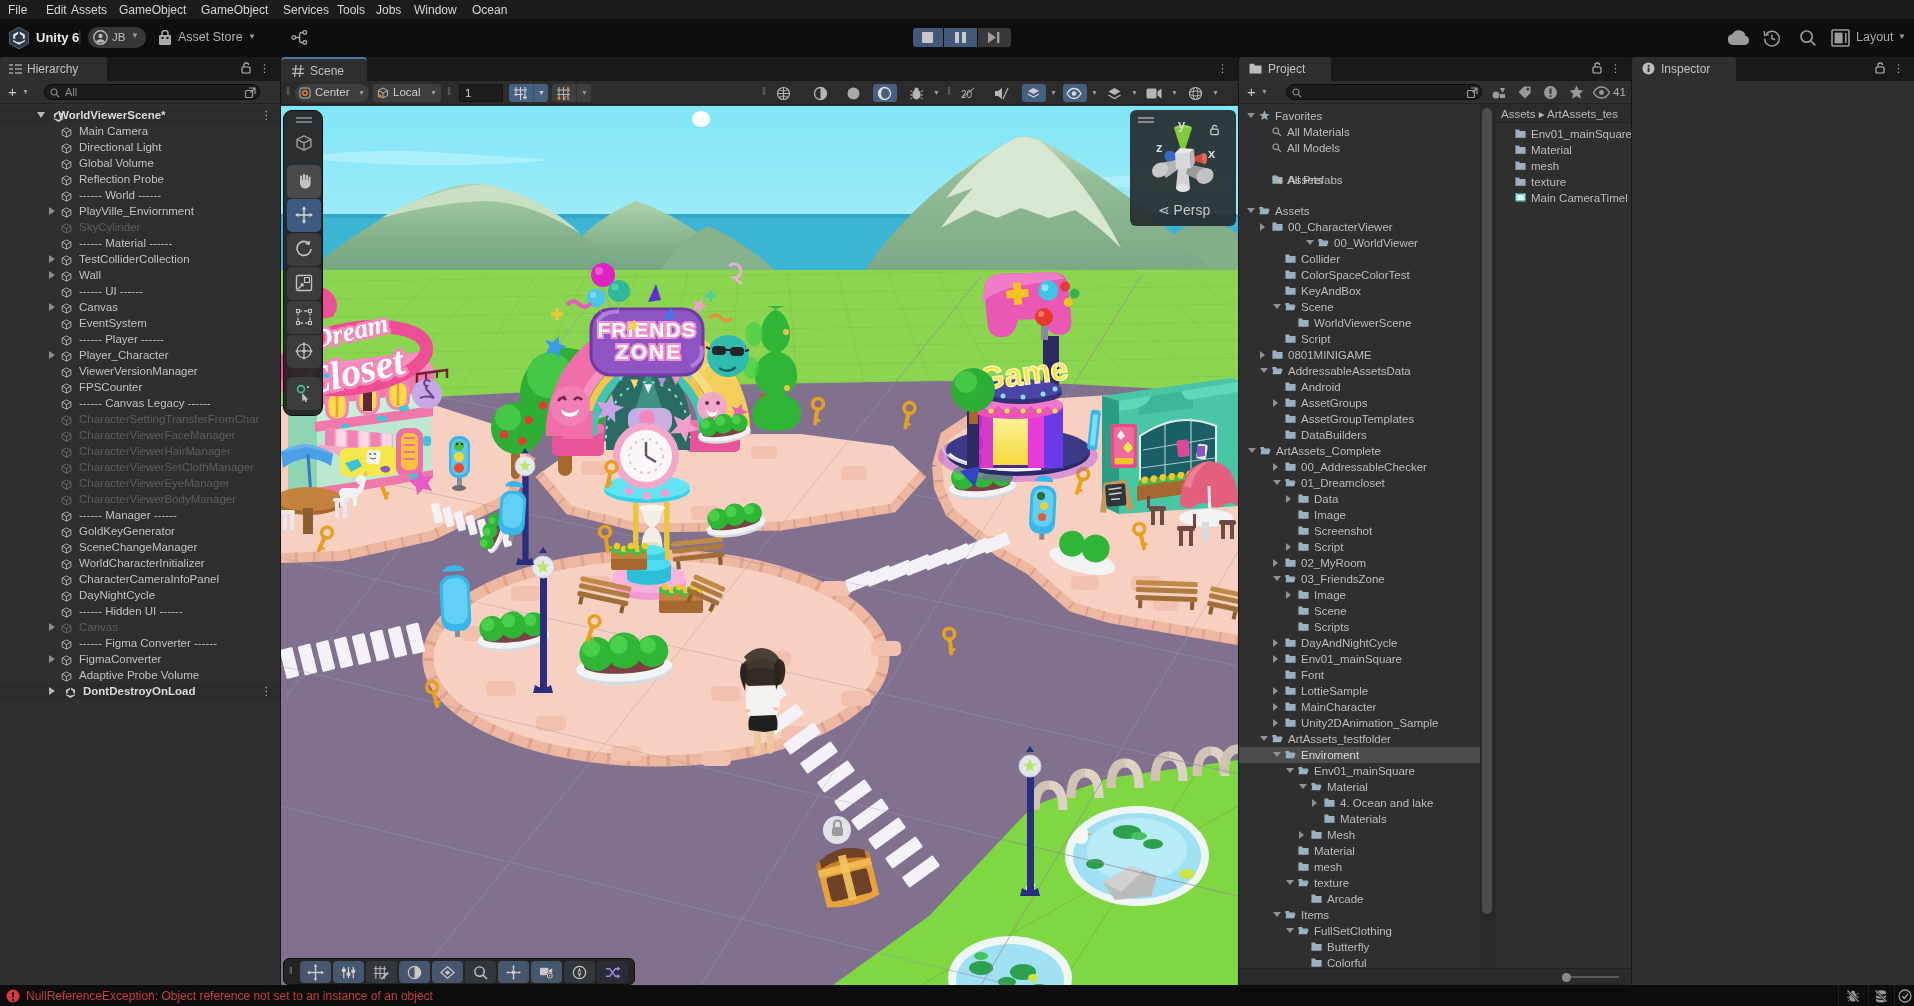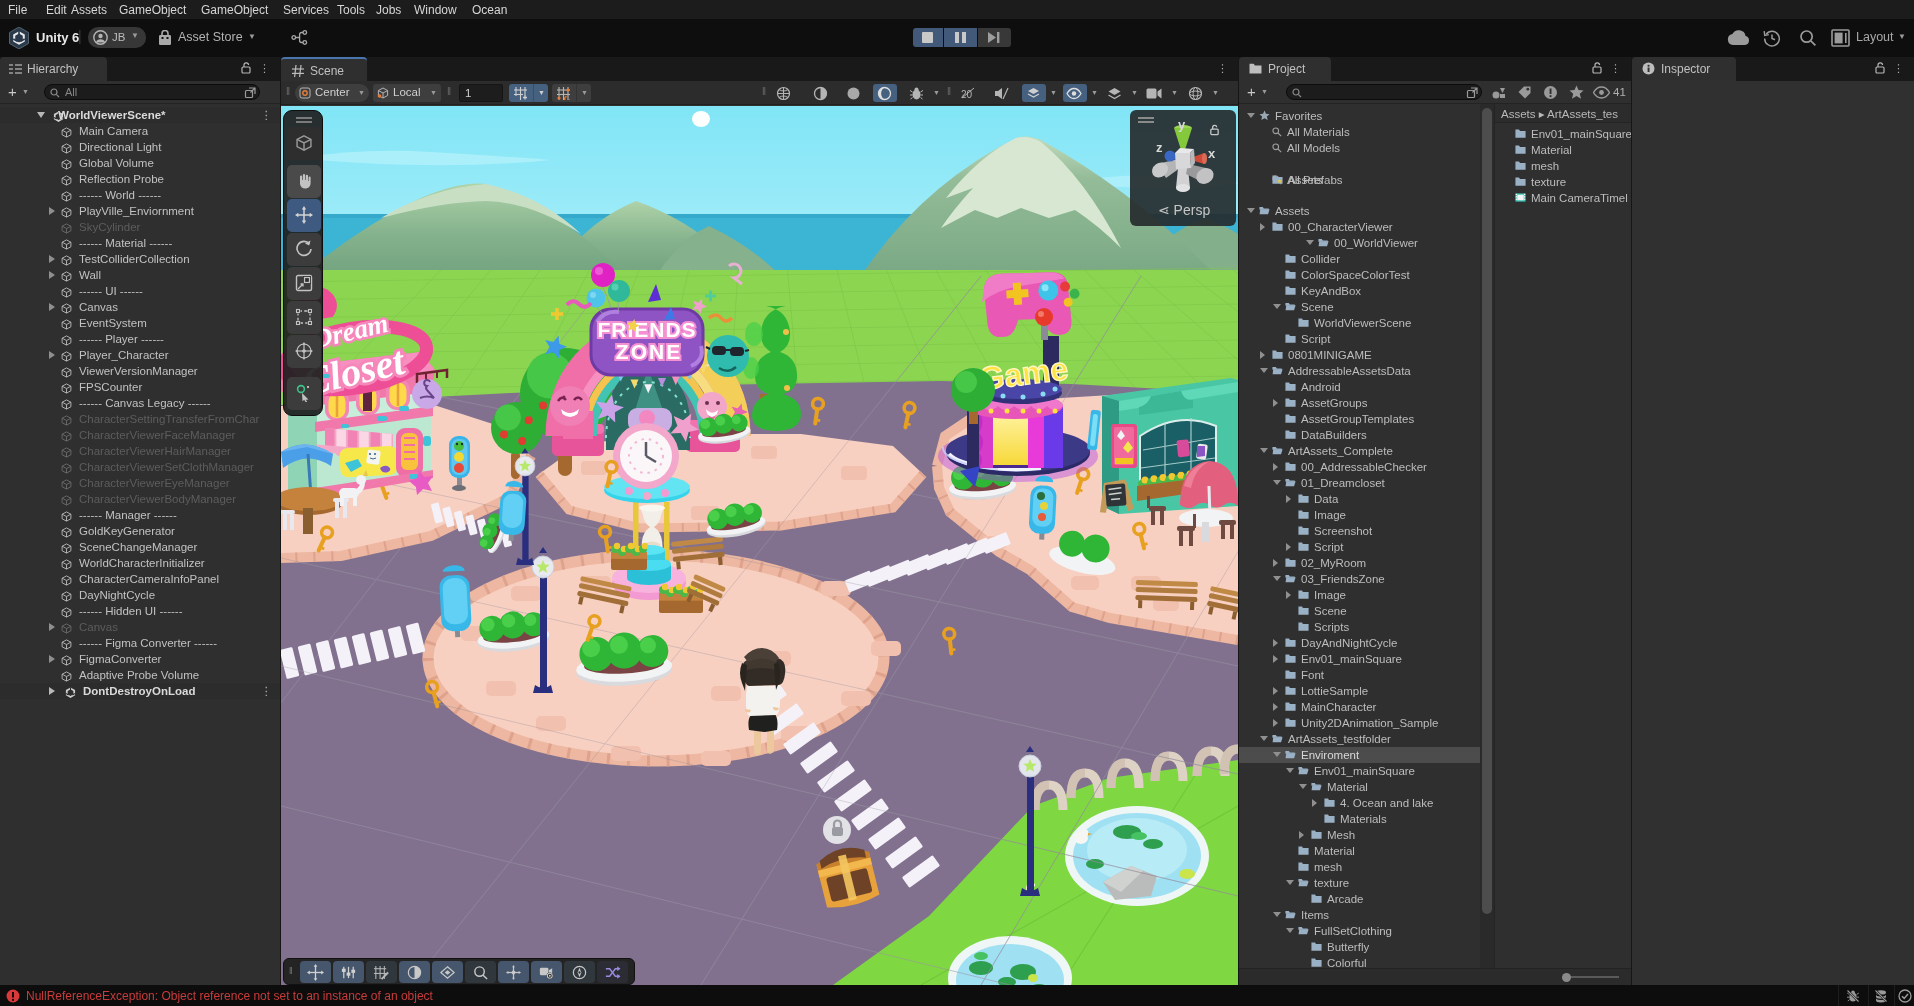--- a/index.html
+++ b/index.html
@@ -1838,21 +1838,21 @@
         <span style="position:absolute;left:46px;color:#bdbdbd"><svg class="cube" viewBox="0 0 13 11">
             <path d="M0.5 0.8 h4.2 l1.2 1.6 h6.6 v8 h-12Z" fill="#9ab0c4"></path>
           </svg>AssetGroupTemplates</span>
       </div>
 <div class="row" style="left:0;top:323px;width:241px;">
         <span style="position:absolute;left:46px;color:#bdbdbd"><svg class="cube" viewBox="0 0 13 11">
             <path d="M0.5 0.8 h4.2 l1.2 1.6 h6.6 v8 h-12Z" fill="#9ab0c4"></path>
           </svg>DataBuilders</span>
       </div>
 <div class="row" style="left:0;top:339px;width:241px;">
-        <span style="position:absolute;left:33px;color:#bdbdbd"><span style="position:absolute;margin-left:-12px;margin-top:5px;width:0;height:0;border-left:4px solid transparent;border-right:4px solid transparent;border-top:5.5px solid #909090"></span><svg class="cube" viewBox="0 0 13 11">
+        <span style="position:absolute;left:21px;color:#bdbdbd"><span style="position:absolute;margin-left:-12px;margin-top:5px;width:0;height:0;border-left:4px solid transparent;border-right:4px solid transparent;border-top:5.5px solid #909090"></span><svg class="cube" viewBox="0 0 13 11">
             <path d="M0.5 1.5 h4 l1.2 1.5 h5.8 v1.5 h-11Z" fill="#9ab0c4"></path>
             <path d="M1.5 4 h11 l-1.8 6 h-10Z" fill="#9ab0c4"></path>
           </svg>ArtAssets_Complete</span>
       </div>
 <div class="row" style="left:0;top:355px;width:241px;">
         <span style="position:absolute;left:46px;color:#bdbdbd"><span style="position:absolute;margin-left:-12px;margin-top:3.5px;width:0;height:0;border-top:4px solid transparent;border-bottom:4px solid transparent;border-left:5.5px solid #909090"></span><svg class="cube" viewBox="0 0 13 11">
             <path d="M0.5 0.8 h4.2 l1.2 1.6 h6.6 v8 h-12Z" fill="#9ab0c4"></path>
           </svg>00_AddressableChecker</span>
       </div>
 <div class="row" style="left:0;top:371px;width:241px;">

